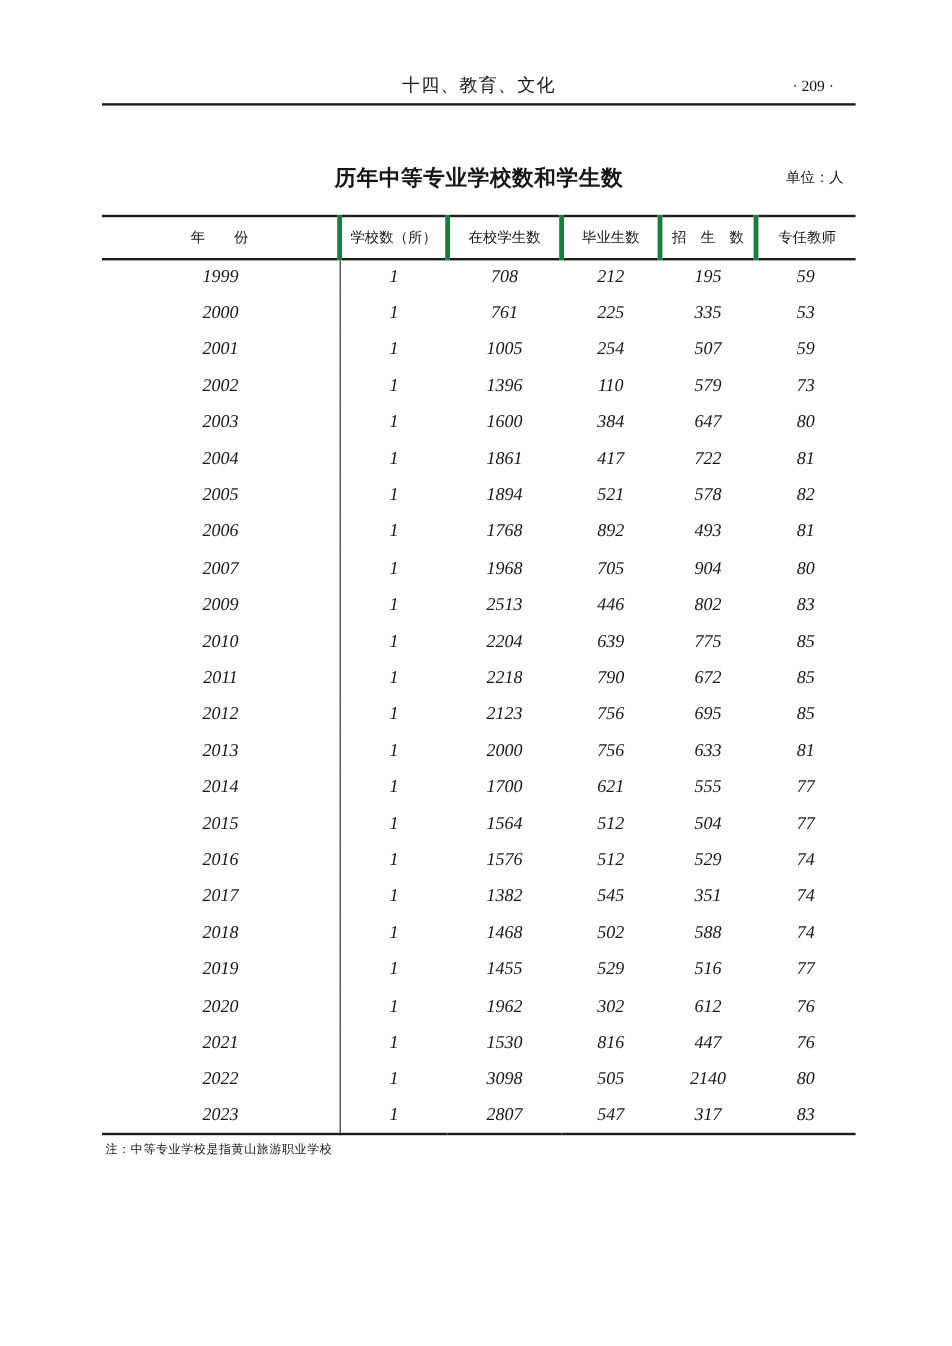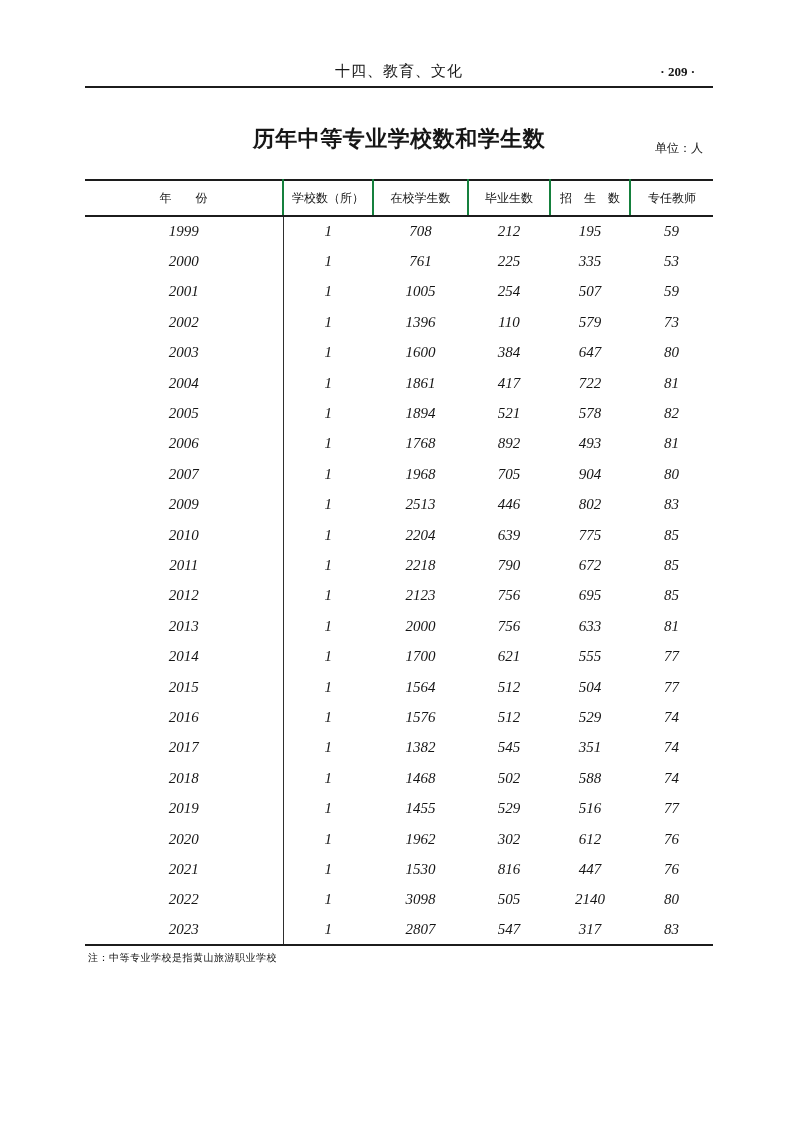--- a/index.html
+++ b/index.html
@@ -32,31 +32,30 @@
     bottom: 5px;
     text-align: center;
     font-size: 15px;
     letter-spacing: 1px;
   }
   .page-number {
     position: absolute;
     right: 18px;
     bottom: 6px;
     font-size: 13px;
-    font-weight: bold;
   }
   
   .doc-title {
     position: absolute;
     left: 85px;
-    top: 124px;
+    top: 136px;
     width: 628px;
     margin: 0;
     text-align: center;
-    font-size: 22px;
+    font-size: 18px;
     font-weight: bold;
     letter-spacing: 0.5px;
   }
   
   .unit-label {
     position: absolute;
     left: 85px;
     top: 140px;
     width: 618px;
     text-align: right;
@@ -82,21 +81,21 @@
   .stats-table thead th {
     height: 34px;
     border-bottom: 2px solid #1c1c1c;
     font-size: 12px;
     font-weight: normal;
     text-align: center;
     vertical-align: middle;
     padding: 0;
   }
   .stats-table thead th + th {
-    border-left: 2px solid #15803d;
+    border-left: 4px solid #15803d;
   }
   .stats-table tbody tr {
     height: 30.4px;
     font-style: italic;
   }
   .stats-table tbody td {
     font-size: 15px;
     text-align: center;
     vertical-align: middle;
     padding: 0;

